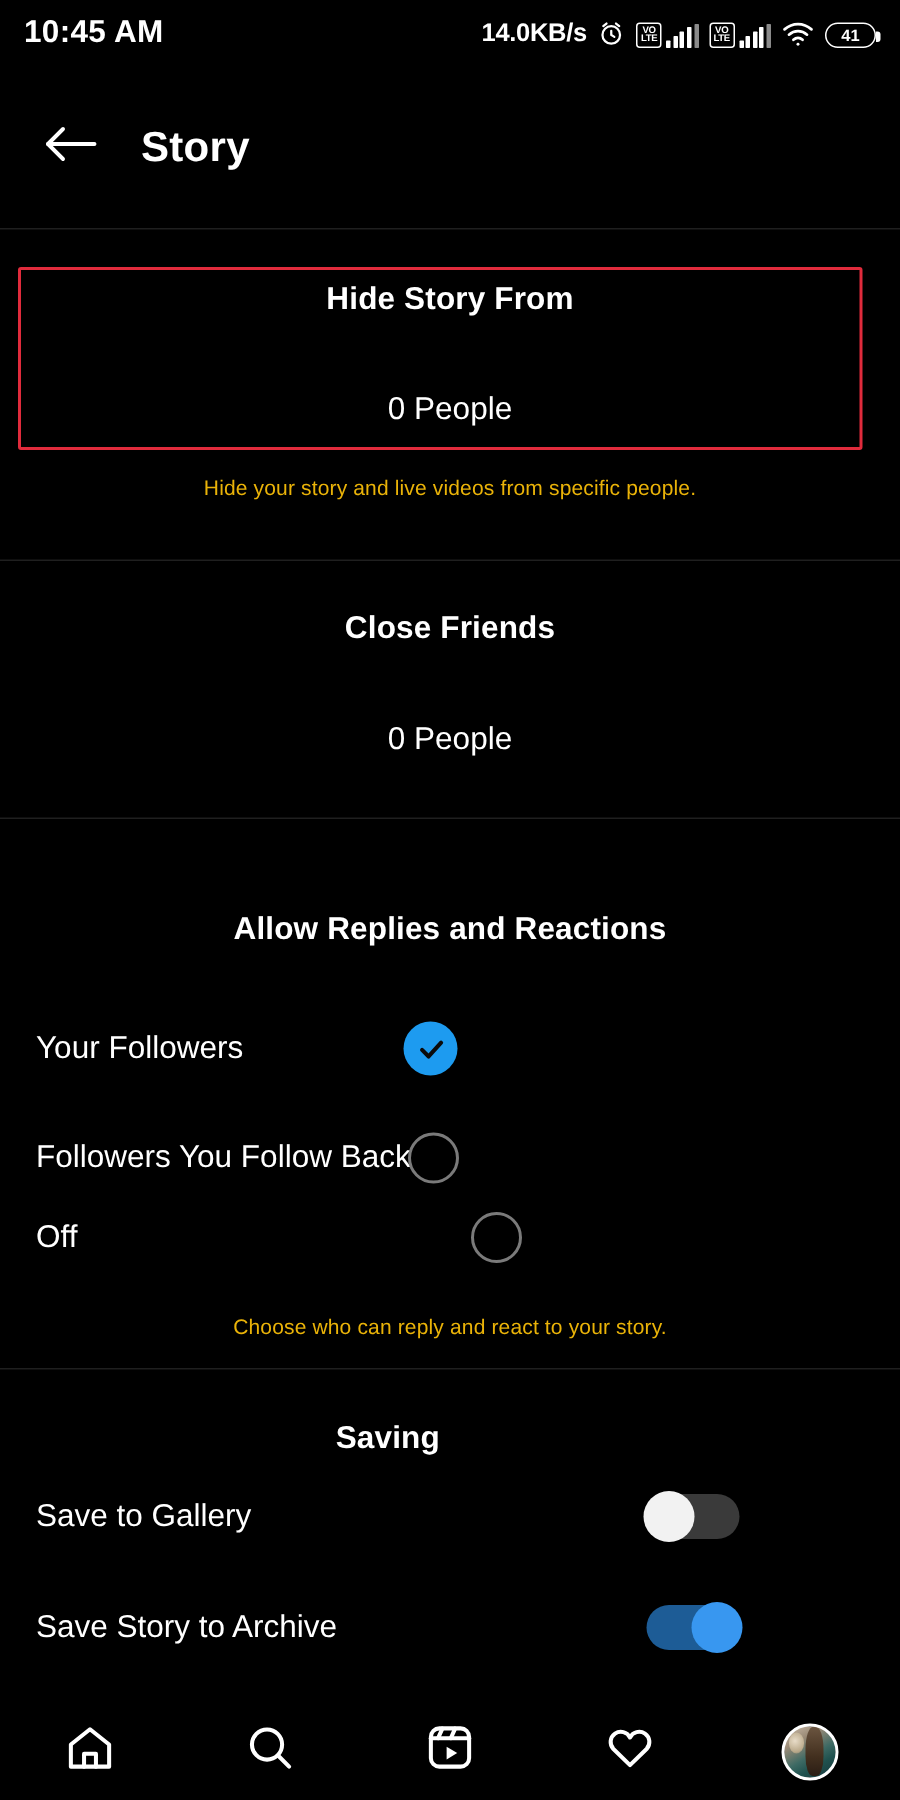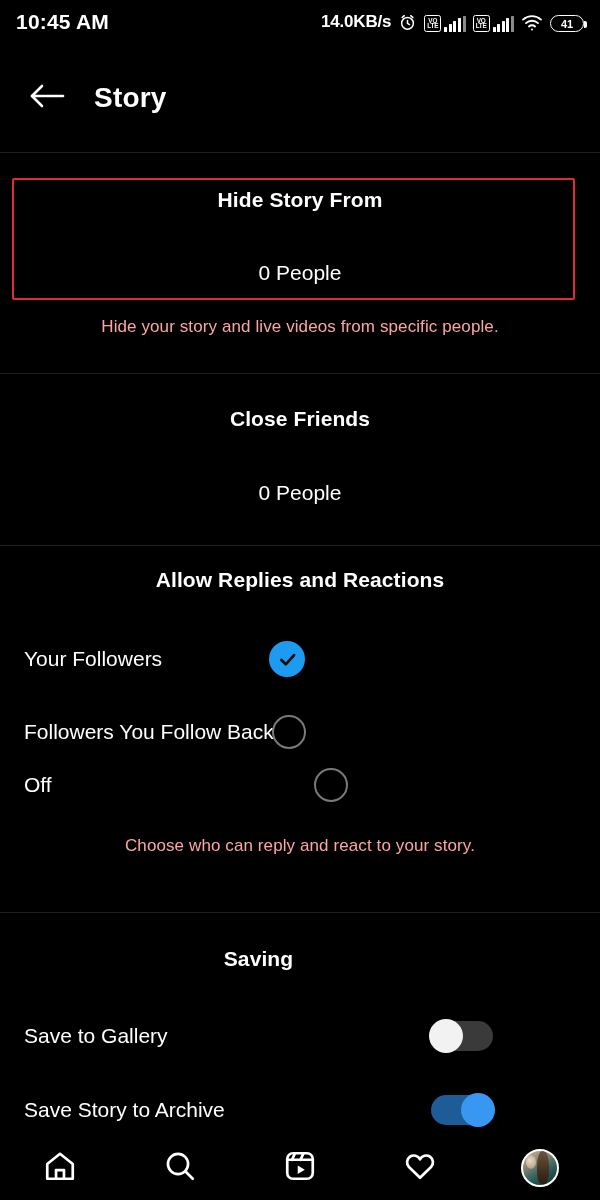--- a/index.html
+++ b/index.html
@@ -47,21 +47,21 @@
     position:absolute; top:44px; left:0; width:484px; height:108px;
     display:flex; align-items:center; padding-left:24px;
   }
   .back-btn { width:46px; height:46px; display:flex; align-items:center; justify-content:center; cursor:pointer; }
   .page-title { font-size:28px; font-weight:bold; color:#fff; margin-left:24px; letter-spacing:.2px; }
 
   .divider { position:absolute; left:0; width:600px; height:1px; background:#1f1f1f; }
   .section { position:relative; padding:0 24px;text-align:center; }
   .sec-title { font-size:21px; font-weight:bold; color:#fff; letter-spacing:.1px; }
   .sec-value { font-size:21px; color:#fff; font-weight:400; }
-  .sec-desc { font-size:17px; color:#fca5a5; font-weight:400; letter-spacing:.1px; }
+  .sec-desc { font-size:14px; color:#eab308; font-weight:400; letter-spacing:.1px; }
 
   
   .highlight-box {
     position:absolute; left:12px; top:178px; width:563px; height:122px;
     border:2.5px solid #e02b3c; border-radius:2px; pointer-events:none;
   }
 
   .row { display:flex; align-items:center; }
   .row-label { font-size:21px; color:#fff; font-weight:400; }
 
@@ -185,21 +185,21 @@
 
   <div class="divider" style="top:373px"></div>
 
   <div class="section" style="position:absolute; top:407px; left:0; width:600px;">
     <div class="sec-title">Close Friends</div>
     <div class="sec-value" style="margin-top:50px">0 People</div>
   </div>
 
   <div class="divider" style="top:545px"></div>
 
-  <div class="section" style="position:absolute; top:568px; left:0; width:600px;text-decoration:underline;">
+  <div class="section" style="position:absolute; top:608px; left:0; width:600px;text-decoration:underline;">
     <div class="sec-title">Allow Replies and Reactions</div>
 
     <div class="row" style="margin-top:49px">
       <span class="row-label">Your Followers</span>
       <span class="radio-checked" style="margin-left:107px">
         <svg width="21" height="21" viewBox="0 0 24 24" fill="none" stroke="#0b0b0b" stroke-width="3.1" stroke-linecap="round" stroke-linejoin="round">
           <path d="M5 12.5 10 17.5 19.5 7"></path>
         </svg>
       </span>
     </div>
@@ -215,21 +215,21 @@
     </div>
 
     <div class="sec-desc" style="margin-top:34px">Choose who can reply and react to your story.</div>
   </div>
 
   <div class="divider" style="top:912px"></div>
 
   <div class="section" style="position:absolute; top:947px; left:0; width:517px;">
     <div class="sec-title">Saving</div>
 
-    <div class="row" style="margin-top:50px">
+    <div class="row" style="margin-top:25px">
       <span class="row-label">Save to Gallery</span>
       <span class="toggle off" style="margin-left:auto">
         <span class="knob"></span>
       </span>
     </div>
 
     <div class="row" style="margin-top:44px">
       <span class="row-label">Save Story to Archive</span>
       <span class="toggle on" style="margin-left:auto">
         <span class="knob"></span>

